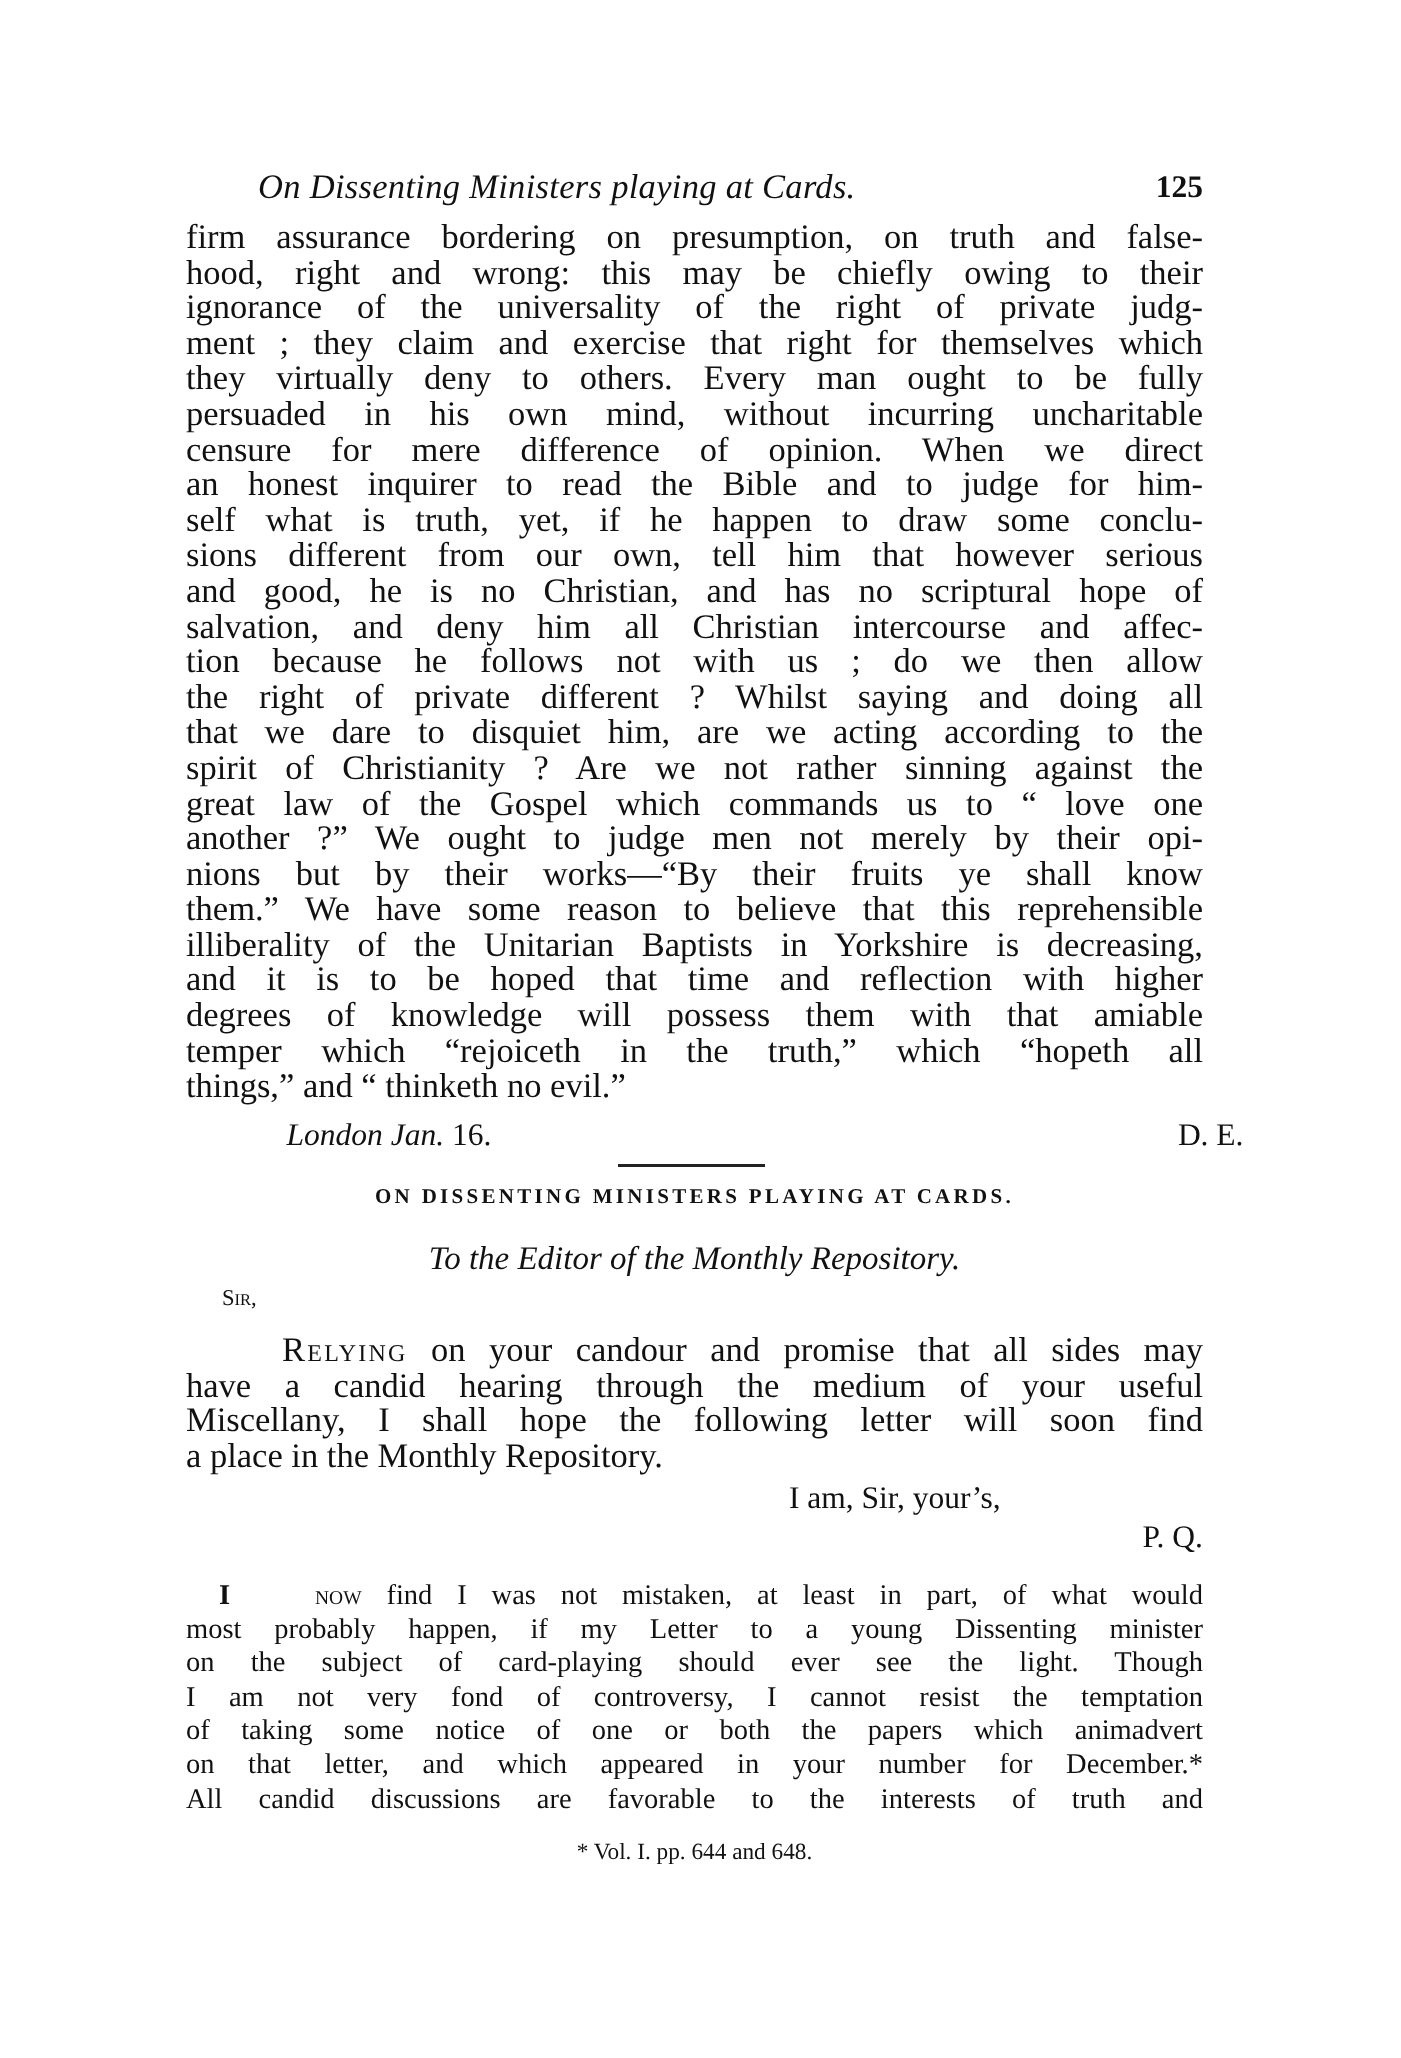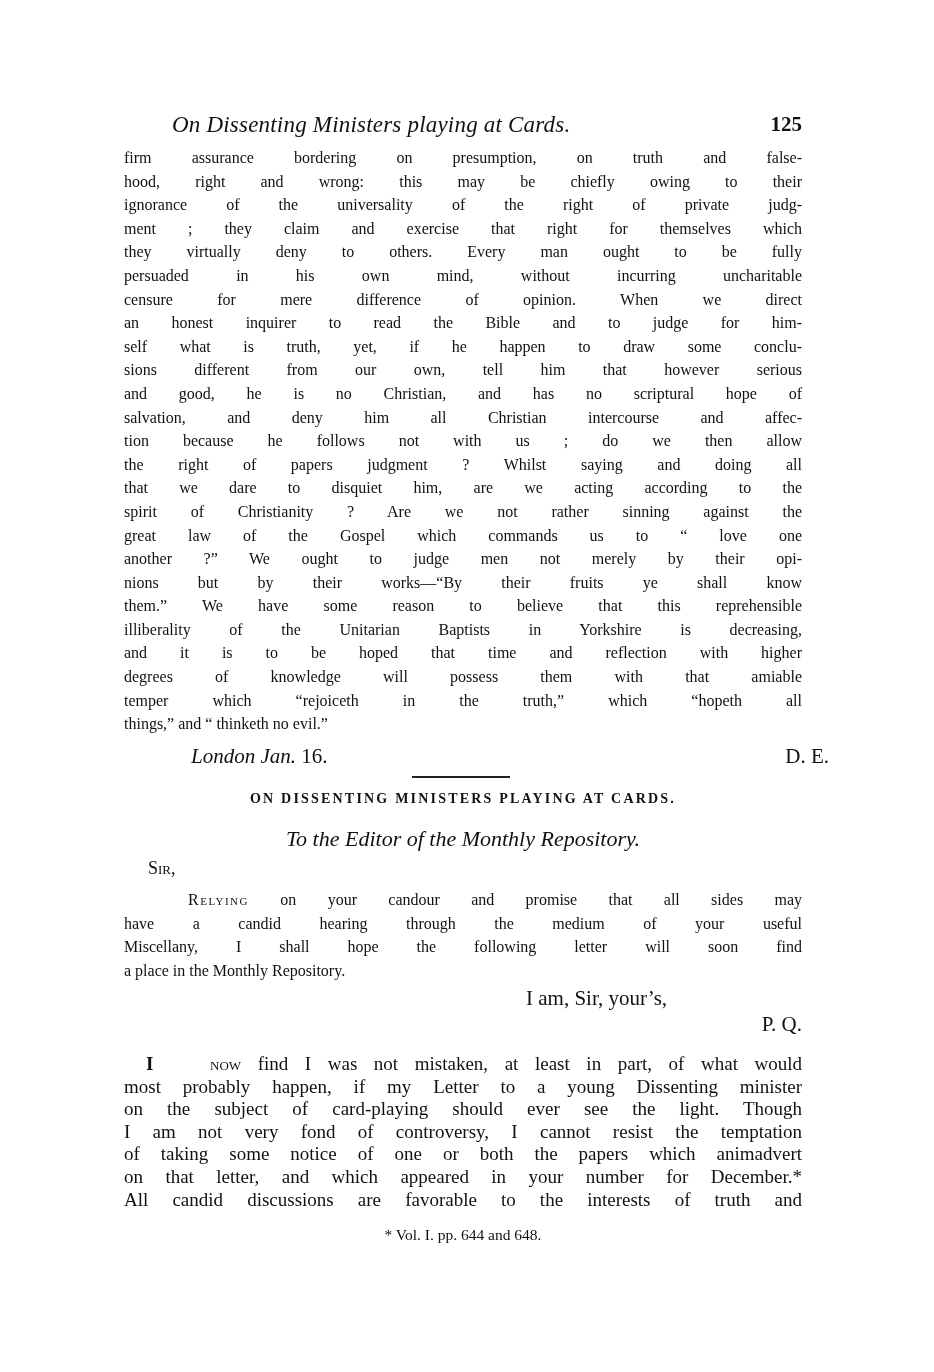--- a/index.html
+++ b/index.html
@@ -3,34 +3,34 @@
   <meta charset="utf-8">
   <style>
     html, body { margin: 0; padding: 0; background: #ffffff; }
     body { width: 934px; height: 1372px; position: relative; overflow: hidden;
            font-family: "Liberation Serif", "DejaVu Serif", serif; color: #111; }
     .page { position: absolute; left: 0; top: 0; width: 934px; height: 1372px; }
     .running-head { position: absolute; top: 112px; left: 172px; width: 630px; height: 28px; }
     .running-title { position: absolute; left: 0; top: 0; font-style: italic; font-size: 23px; letter-spacing: 0.2px; }
     .page-number { position: absolute; right: 0; top: 0; font-size: 21px; font-weight: bold; text-align: right; }
     .text-block { position: absolute; left: 124px; width: 678px; }
-    .line { display: block; height: 23.6px; line-height: 23.6px; font-size: 16px; white-space: nowrap;
+    .line { display: block; height: 23.6px; line-height: 23.6px; font-size: 23px; white-space: nowrap;
             text-align: justify; text-align-last: justify; }
     .line.last { text-align-last: left; }
     .body1 { top: 146px; }
     .signoff { position: absolute; top: 744px; left: 148px; width: 654px; height: 26px; font-size: 21px; margin-left: 43px; }
     .signoff .place { position: absolute; left: 0; top: 0; font-style: italic; }
     .signoff .date { font-style: normal; }
     .signoff .initials { position: absolute; right: 16px; top: 0; }
     .divider { position: absolute; top: 776px; left: 412px; width: 98px; height: 2px; background: #222; }
     .section-title { position: absolute; top: 791px; left: 124px; width: 678px; text-align: center;
                      font-size: 14px; letter-spacing: 2.2px; font-weight: bold; }
     .address { position: absolute; top: 826px; left: 124px; width: 678px; text-align: center;
                font-style: italic; font-size: 22px; }
-    .salutation { position: absolute; top: 858px; left: 148px; font-size: 18px; font-variant: small-caps; }
+    .salutation { position: absolute; top: 858px; left: 148px; font-size: 15px; font-variant: small-caps; }
     .body2 { top: 888px; }
     .closing { position: absolute; top: 986px; left: 526px; font-size: 21px; }
     .signature2 { position: absolute; top: 1012px; right: 132px; font-size: 21px; }
     .body3 { top: 1053px; }
     .body3 .line { font-size: 19px; height: 22.6px; line-height: 22.6px; }
     .sc { font-variant: small-caps; margin-left: 40px; }
     .footnote { position: absolute; top: 1226px; left: 124px; width: 678px; text-align: center; font-size: 15.5px; }
   </style>
 </head>
 <body>
@@ -49,21 +49,21 @@
     <span class="line">ment ; they claim and exercise that right for themselves which</span>
     <span class="line">they virtually deny to others.  Every man ought to be fully</span>
     <span class="line">persuaded in his own mind, without incurring uncharitable</span>
     <span class="line">censure for mere difference of opinion.  When we direct</span>
     <span class="line">an honest inquirer to read the Bible and to judge for him-</span>
     <span class="line">self what is truth, yet, if he happen to draw some conclu-</span>
     <span class="line">sions different from our own, tell him that however serious</span>
     <span class="line">and good, he is no Christian, and has no scriptural hope of</span>
     <span class="line">salvation, and deny him all Christian intercourse and affec-</span>
     <span class="line">tion because he follows not with us ;  do we then allow</span>
-    <span class="line">the right of papers judgment ? Whilst saying and doing all</span>
+    <span class="line">the right of private different ? Whilst saying and doing all</span>
     <span class="line">that we dare to disquiet him, are we acting according to the</span>
     <span class="line">spirit of Christianity ? Are we not rather sinning against the</span>
     <span class="line">great law of the Gospel which commands us to “ love one</span>
     <span class="line">another ?”  We ought to judge men not merely by their opi-</span>
     <span class="line">nions but by their works—“By their fruits ye shall know</span>
     <span class="line">them.”  We have some reason to believe that this reprehensible</span>
     <span class="line">illiberality of the Unitarian Baptists in Yorkshire is decreasing,</span>
     <span class="line">and it is to be hoped that time and reflection with higher</span>
     <span class="line">degrees of knowledge will possess them with that amiable</span>
     <span class="line">temper which “rejoiceth in the truth,” which “hopeth all</span>

